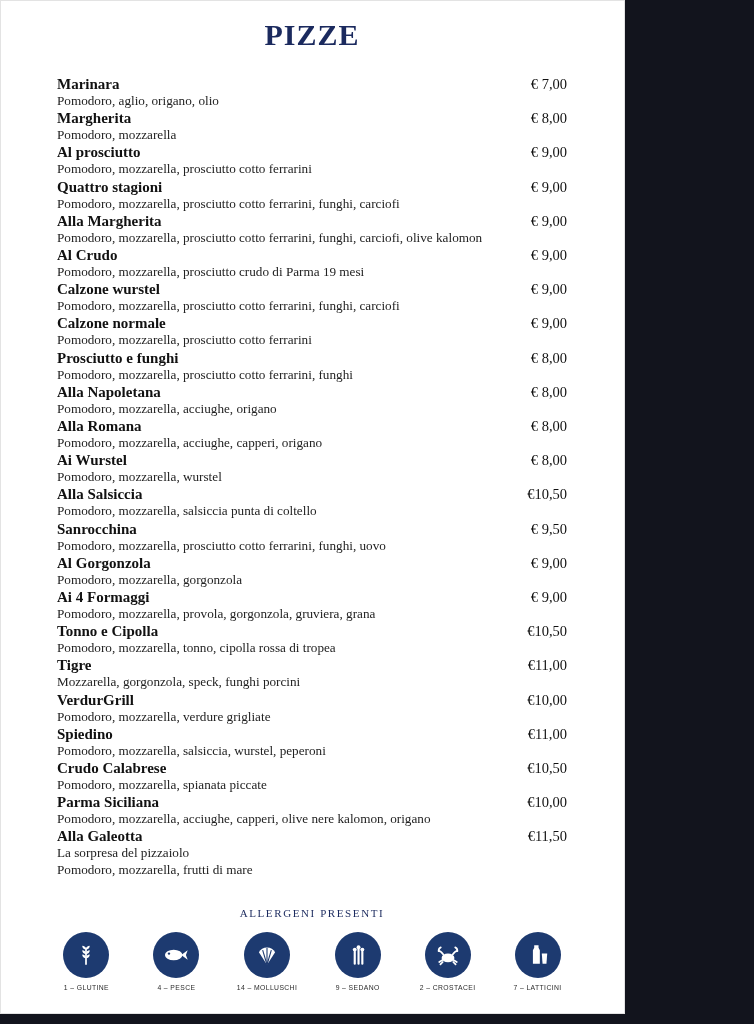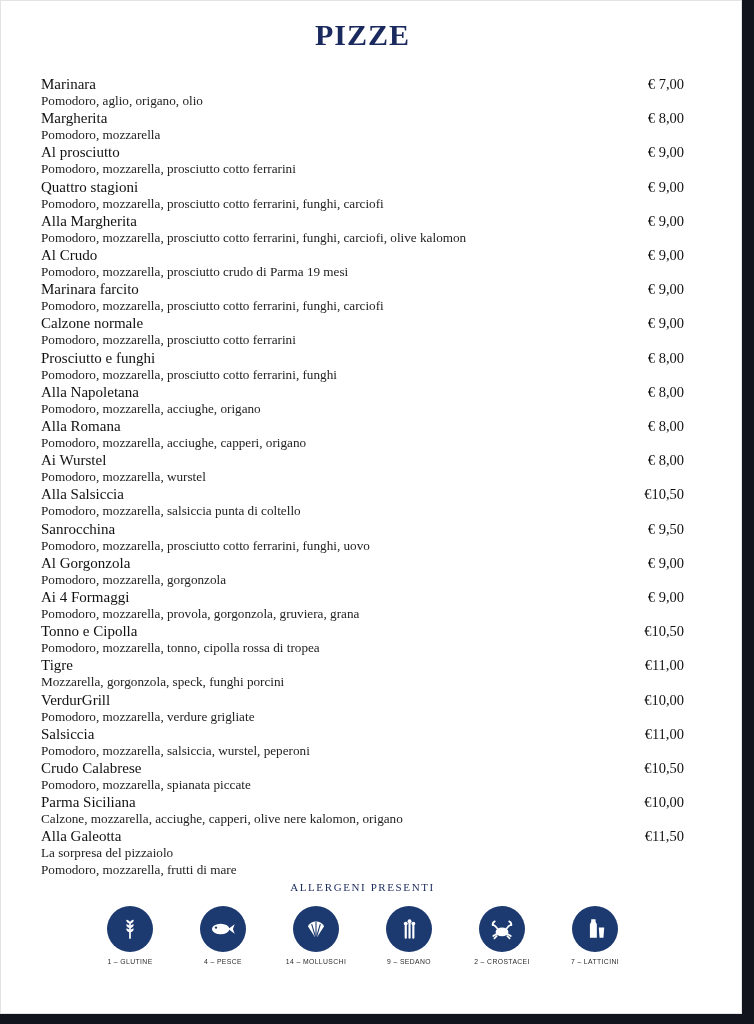--- a/index.html
+++ b/index.html
@@ -12,59 +12,59 @@
   *{margin:0;padding:0;box-sizing:border-box;}
   html,body{width:754px;height:1024px;overflow:hidden;}
   body{
     background:var(--c-edge);
     font-family:"Liberation Serif", serif;
     color:var(--c-text);
     position:relative;
   }
   .page{
     position:absolute;top:0;left:0;
-    width:742px;height:1014px;
+    width:625px;height:1014px;
     background:#ffffff;
     border:1px solid var(--c-border);
-    padding:16px 57px 0 40px;
+    padding:16px 57px 0 56px;
     overflow:hidden;
   }
   .page-title{
     text-align:center;
     color:var(--c-navy);
     font-size:30px;
     font-weight:600;
     letter-spacing:1px;
     line-height:36px;
     margin-bottom:22px;
   }
   .menu-item{margin:0;}
   .item-head{
     display:flex;
     justify-content:space-between;
     align-items:baseline;
     line-height:18px;
   }
   .item-name{
-    font-weight:normal;
+    font-weight:bold;
     font-size:15px;
     color:#111;
   }
   .item-price{
     font-size:14.5px;
     color:#111;
     white-space:pre;
   }
   .item-desc{
     font-size:13.2px;
     line-height:16.2px;
     color:#222;
   }
   .allergens{
-    margin-top:2px;
+    margin-top:28px;
     text-align:center;
   }
   .allergens-heading{
     color:var(--c-navy);
     font-size:11px;
     letter-spacing:1.6px;
     line-height:14px;
   }
   .allergen-row{
     margin-top:12px;
@@ -144,21 +144,21 @@
   <div class="menu-item">
     <div class="item-head">
       <span class="item-name">Al Crudo</span>
       <span class="item-price">€ 9,00</span>
     </div>
     <div class="item-desc">Pomodoro, mozzarella, prosciutto crudo di Parma 19 mesi</div>
   </div>
 
   <div class="menu-item">
     <div class="item-head">
-      <span class="item-name">Marinara farcito</span>
+      <span class="item-name">Calzone wurstel</span>
       <span class="item-price">€ 9,00</span>
     </div>
     <div class="item-desc">Pomodoro, mozzarella, prosciutto cotto ferrarini, funghi, carciofi</div>
   </div>
 
   <div class="menu-item">
     <div class="item-head">
       <span class="item-name">Calzone normale</span>
       <span class="item-price">€ 9,00</span>
     </div>
@@ -248,40 +248,40 @@
   <div class="menu-item">
     <div class="item-head">
       <span class="item-name">VerdurGrill</span>
       <span class="item-price">€10,00</span>
     </div>
     <div class="item-desc">Pomodoro, mozzarella, verdure grigliate</div>
   </div>
 
   <div class="menu-item">
     <div class="item-head">
-      <span class="item-name">Salsiccia</span>
+      <span class="item-name">Spiedino</span>
       <span class="item-price">€11,00</span>
     </div>
     <div class="item-desc">Pomodoro, mozzarella, salsiccia, wurstel, peperoni</div>
   </div>
 
   <div class="menu-item">
     <div class="item-head">
       <span class="item-name">Crudo Calabrese</span>
       <span class="item-price">€10,50</span>
     </div>
     <div class="item-desc">Pomodoro, mozzarella, spianata piccate</div>
   </div>
 
   <div class="menu-item">
     <div class="item-head">
       <span class="item-name">Parma Siciliana</span>
       <span class="item-price">€10,00</span>
     </div>
-    <div class="item-desc">Calzone, mozzarella, acciughe, capperi, olive nere kalomon, origano</div>
+    <div class="item-desc">Pomodoro, mozzarella, acciughe, capperi, olive nere kalomon, origano</div>
   </div>
 
   <div class="menu-item">
     <div class="item-head">
       <span class="item-name">Alla Galeotta</span>
       <span class="item-price">€11,50</span>
     </div>
     <div class="item-desc">La sorpresa del pizzaiolo</div>
   </div>
 

